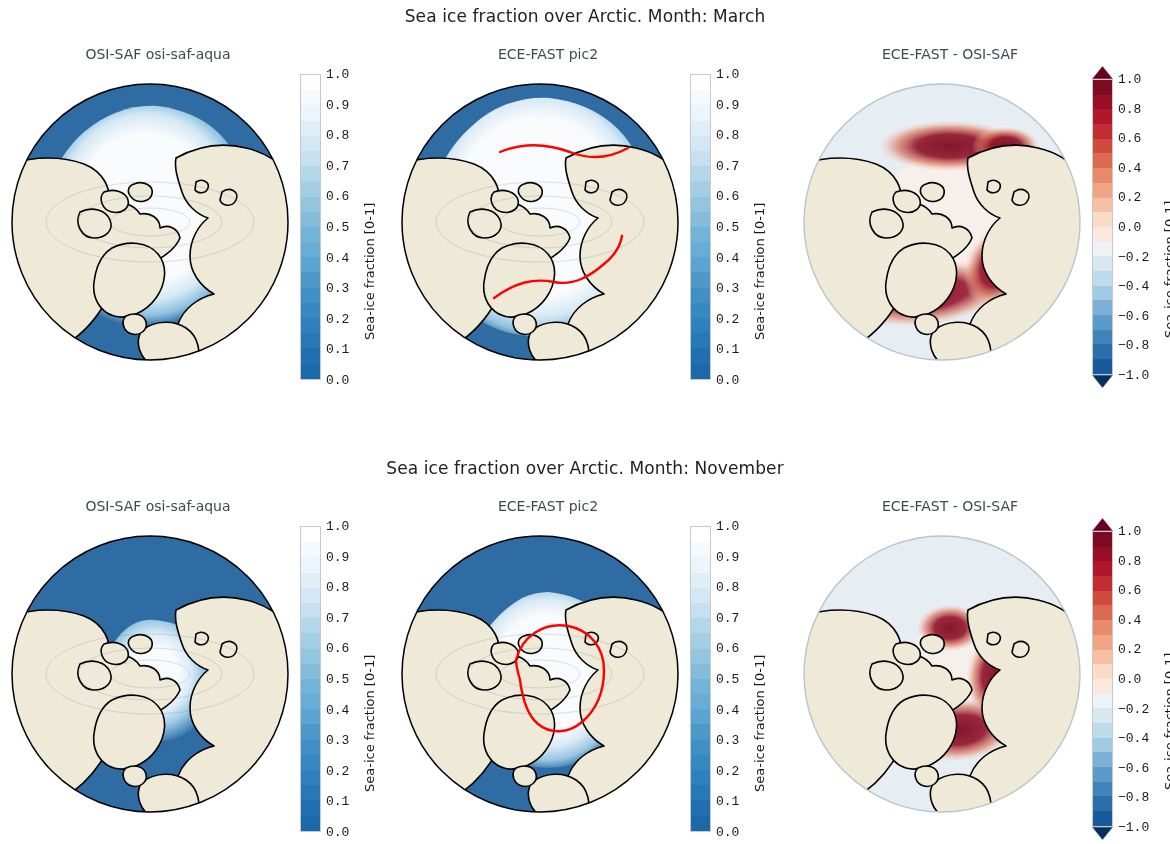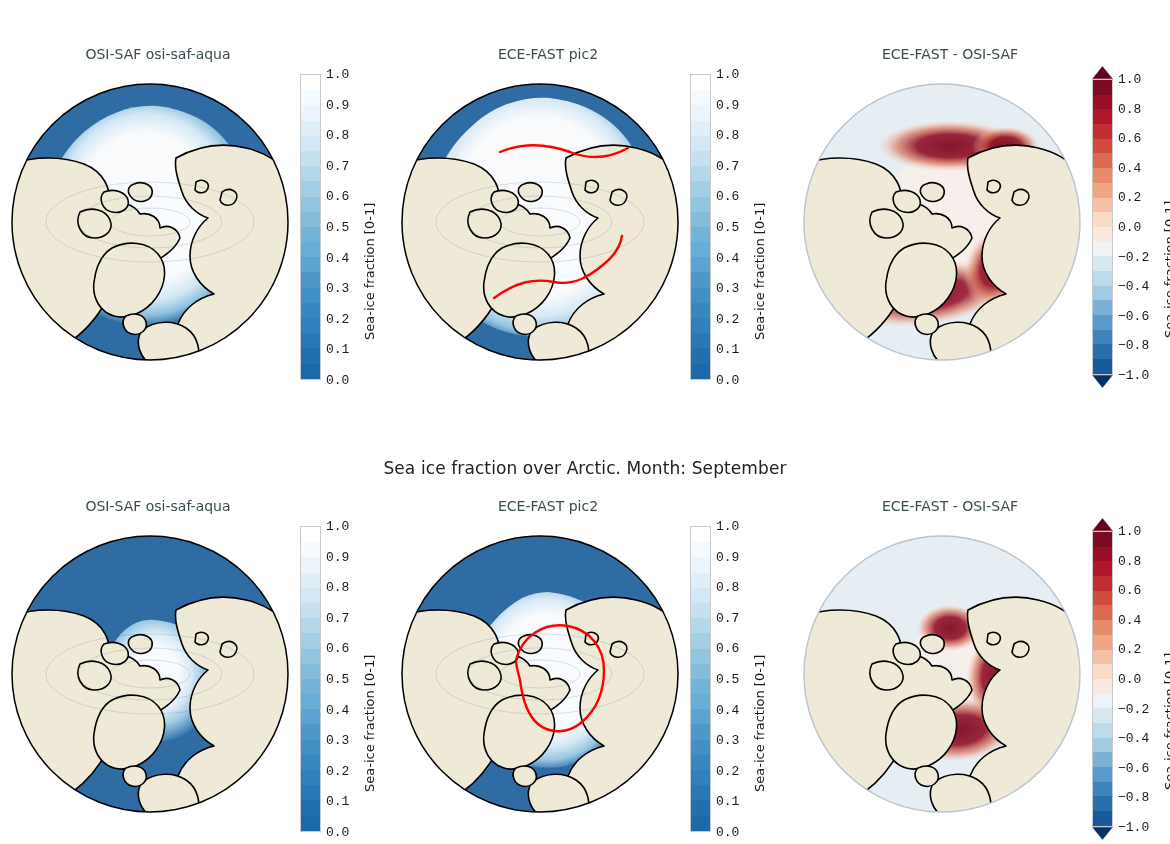--- a/index.html
+++ b/index.html
@@ -34,20 +34,21 @@
 
   .arrow{position:absolute;left:0;width:21px;height:13px;}
   .arrow svg{display:block;}
 </style>
 </head>
 <body>
 
 <div class="figure">
 
   <div class="row">
+    <div class="suptitle" style="top:6px">Sea ice fraction over Arctic. Month: March</div>
 
     <div class="panel" style="left:0px">
       <div class="ptitle" style="left:8px">OSI-SAF osi-saf-aqua</div>
       <div class="globe-wrap">
         <svg width="284" height="300" viewBox="0 0 284 300">
           <defs>
             <clipPath id="g-m1">
                 <circle cx="142" cy="150" r="138"></circle>
               </clipPath>
             <radialGradient id="ice-m1" cx="50%" cy="46%" r="54%">
@@ -360,21 +361,21 @@
             <span class="tick" style="top: 236.8px;">−0.6</span>
             <span class="tick" style="top: 266.4px;">−0.8</span>
             <span class="tick" style="top: 296px;">−1.0</span>
           </div>
         <div class="axlabel" style="left:70px;top:272px">Sea-ice fraction [0-1]</div>
       </div>
     </div>
   </div>
 
   <div class="row">
-    <div class="suptitle" style="top:36px">Sea ice fraction over Arctic. Month: September</div>
+    <div class="suptitle" style="top:36px">Sea ice fraction over Arctic. Month: November</div>
 
     <div class="panel" style="left:0px;top:76px">
       <div class="ptitle" style="left:8px">OSI-SAF osi-saf-aqua</div>
       <div class="globe-wrap">
         <svg width="284" height="300" viewBox="0 0 284 300">
           <defs>
             <clipPath id="g-s1">
                 <circle cx="142" cy="150" r="138"></circle>
               </clipPath>
             <radialGradient id="ice-s1" cx="48%" cy="44%" r="56%">

